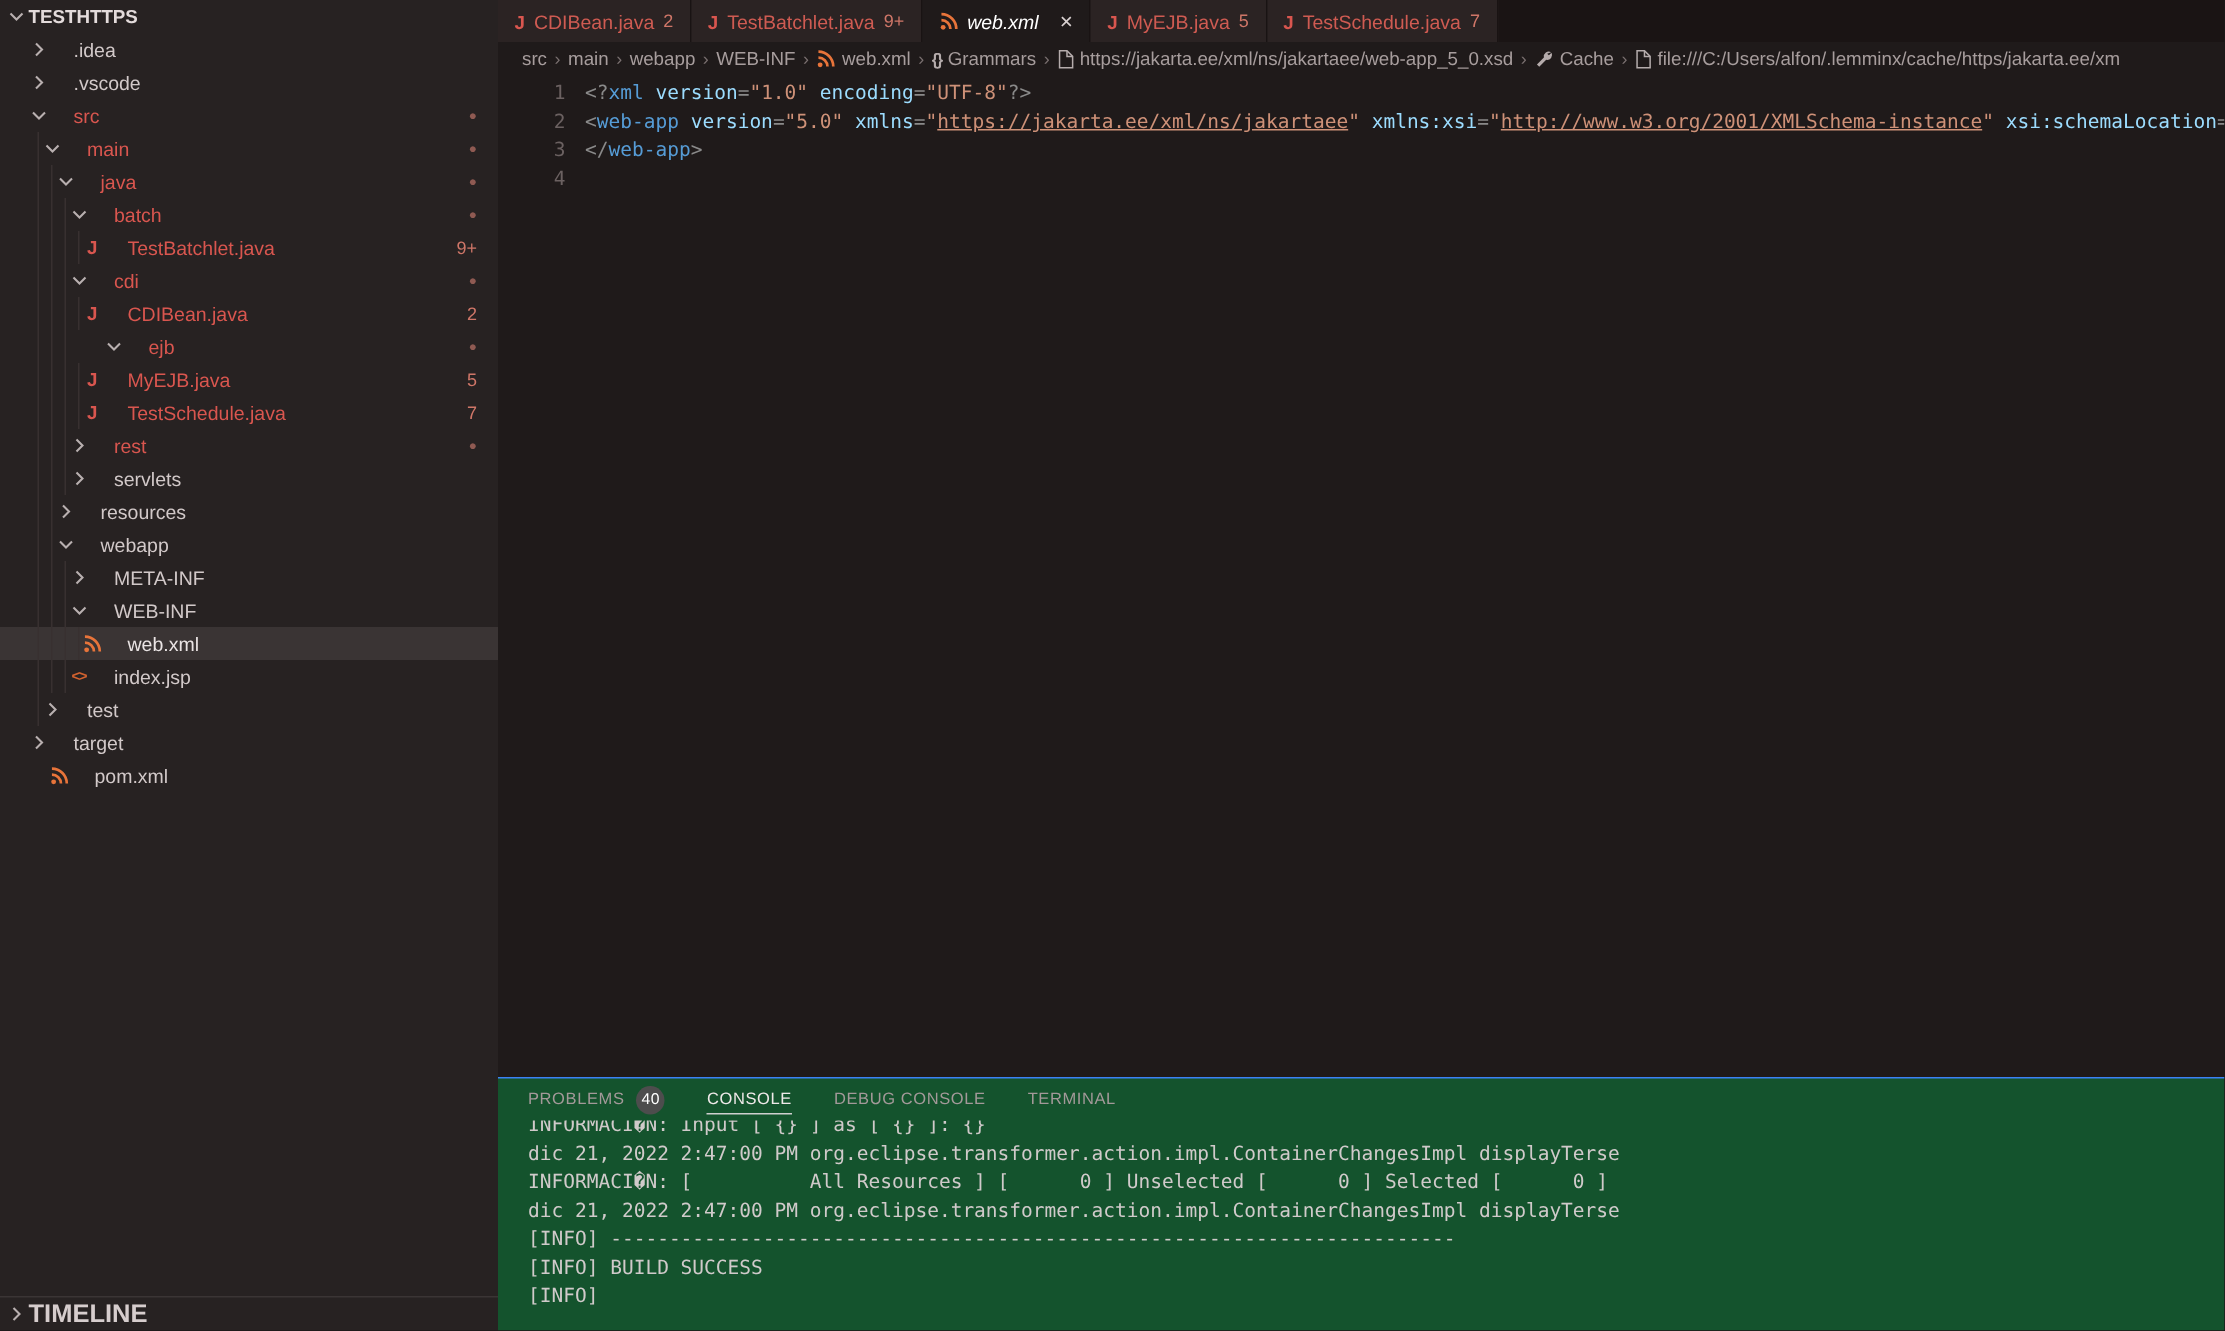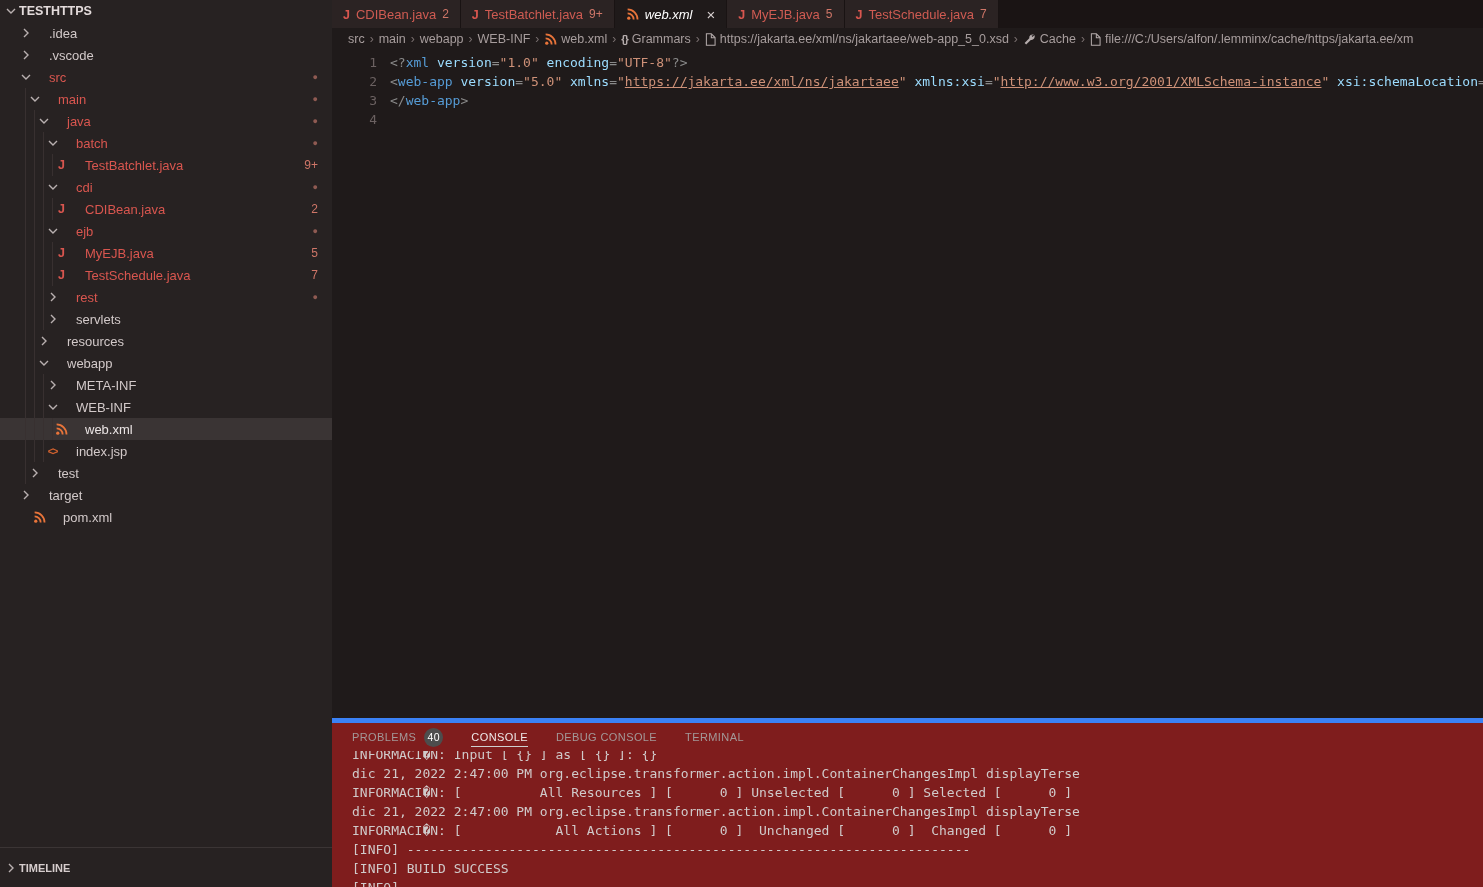--- a/index.html
+++ b/index.html
@@ -14,21 +14,21 @@
   .tree{flex:1;overflow:hidden;}
   .trow{height:22px;display:flex;align-items:center;font-size:13px;cursor:pointer;position:relative;}
   .trow .lbl{margin-left:15px;white-space:nowrap;color:#d2c9c9;}
   .trow.red .lbl{color:var(--error-red,#d9564f);}
   .trow.sel{background:#3a3434;}
   .trow.sel .lbl{color:#eae4e4;}
   .slot{width:17px;flex:none;display:flex;align-items:center;justify-content:center;}
   .badge{margin-left:auto;padding-right:14px;font-size:12px;color:var(--count-orange,#cf7668);}
   .badge.dot{color:var(--dot-red,#8f5a52);font-size:9px;}
   .guide{position:absolute;top:0;bottom:0;width:1px;background:#383030;}
-  .timeline{height:40px;flex:none;border-top:1px solid #3b3535;display:flex;align-items:center;padding-left:2px;font-weight:700;font-size:11px;color:#d6cdcd;cursor:pointer;}
+  .timeline{height:23px;flex:none;border-top:1px solid #3b3535;display:flex;align-items:center;padding-left:2px;font-weight:700;font-size:17px;color:#d6cdcd;cursor:pointer;}
 
   
   .chev{display:block;}
   .ic-java{color:var(--error-red,#d9564f);font-weight:700;font-size:12.5px;font-style:normal;}
   .ic-jsp{color:#d2622f;font-weight:700;font-size:10px;letter-spacing:-1px;font-style:normal;}
   .ic-braces{color:#b5acac;font-weight:700;font-size:11px;letter-spacing:-1px;font-style:normal;}
   .ic-xml{color:var(--xml-orange,#e8743a);display:flex;align-items:center;}
   .ic-file,.ic-wrench{color:#b5acac;display:flex;align-items:center;}
 
   
@@ -50,21 +50,21 @@
   .enum{width:45px;flex:none;text-align:right;color:#6b6161;user-select:none;}
   .ecode{margin-left:13px;}
   .tk-p{color:#8a8a8a;}
   .tk-pl{color:#d4d4d4;}
   .tk-tag{color:var(--tag-blue,#569cd6);}
   .tk-attr{color:var(--attr-blue,#9cdcfe);}
   .tk-str{color:var(--string-orange,#ce9178);}
   .tk-lnk{color:var(--string-orange,#ce9178);text-decoration:underline;}
 
   
-  .panel{height:169px;flex:none;background:#7f1d1d;border-top:5px solid #3b82f6;display:flex;flex-direction:column;overflow:hidden;}
+  .panel{height:169px;flex:none;background:#14532d;border-top:1px solid #3b82f6;display:flex;flex-direction:column;overflow:hidden;}
   .panel-tabs{height:28px;flex:none;display:flex;align-items:center;padding-left:20px;gap:28px;}
   .ptab{display:flex;align-items:center;gap:8px;font-size:11px;letter-spacing:.4px;color:#a39999;cursor:pointer;}
   .plabel{padding:4px 0 3px;border-bottom:1px solid transparent;}
   .ptab.active{color:#efe9e9;}
   .ptab.active .plabel{border-bottom-color:#cfcfcf;}
   .pbadge{background:#4d4d4d;color:#ffffff;border-radius:50%;min-width:19px;height:19px;display:flex;align-items:center;justify-content:center;font-size:10.5px;}
   .panel-output{flex:1;overflow:hidden;padding-left:20px;font-family:"DejaVu Sans Mono",monospace;font-size:13px;line-height:19px;color:#d0caca;}
   .oline{white-space:pre;height:19px;}
   .panel-output .oline:first-child{margin-top:-6px;}
 </style>
@@ -168,21 +168,21 @@
           <span class="guide" style="left: 25px;"></span>
           <span class="guide" style="left: 34px;"></span>
           <span class="guide" style="left: 43px;"></span>
           <span class="guide" style="left: 52px;"></span>
           <span class="slot">
             <i class="ic-java">J</i>
           </span>
           <span class="lbl">CDIBean.java</span>
           <span class="badge">2</span>
         </div>
-        <div class="trow red" style="padding-left: 44px;">
+        <div class="trow red" style="padding-left: 67px;">
           <span class="guide" style="left: 25px;"></span>
           <span class="guide" style="left: 34px;"></span>
           <span class="guide" style="left: 43px;"></span>
           <span class="slot">
             <svg class="chev" width="16" height="16" viewBox="0 0 16 16">
               <path d="M4 6l4 4 4-4" fill="none" stroke="#b9b0b0" stroke-width="1.4"></path>
             </svg>
           </span>
           <span class="lbl">ejb</span>
           <span class="badge dot">●</span>
@@ -466,21 +466,20 @@
           </div>
           <div class="ptab">
             <span class="plabel">TERMINAL</span>
           </div>
         </div>
       <div class="panel-output" id="output">
           <div class="oline">INFORMACI�N: Input [ {} ] as [ {} ]: {}</div>
           <div class="oline">dic 21, 2022 2:47:00 PM org.eclipse.transformer.action.impl.ContainerChangesImpl displayTerse</div>
           <div class="oline">INFORMACI�N: [          All Resources ] [      0 ] Unselected [      0 ] Selected [      0 ]</div>
           <div class="oline">dic 21, 2022 2:47:00 PM org.eclipse.transformer.action.impl.ContainerChangesImpl displayTerse</div>
-          <div class="oline">INFORMACI�N: [            All Actions ] [      0 ]  Unchanged [      0 ]  Changed [      0 ]</div>
           <div class="oline">[INFO] ------------------------------------------------------------------------</div>
           <div class="oline">[INFO] BUILD SUCCESS</div>
           <div class="oline">[INFO]</div>
         </div>
     </div>
   </main>
 
 </div>
 
 </body></html>

